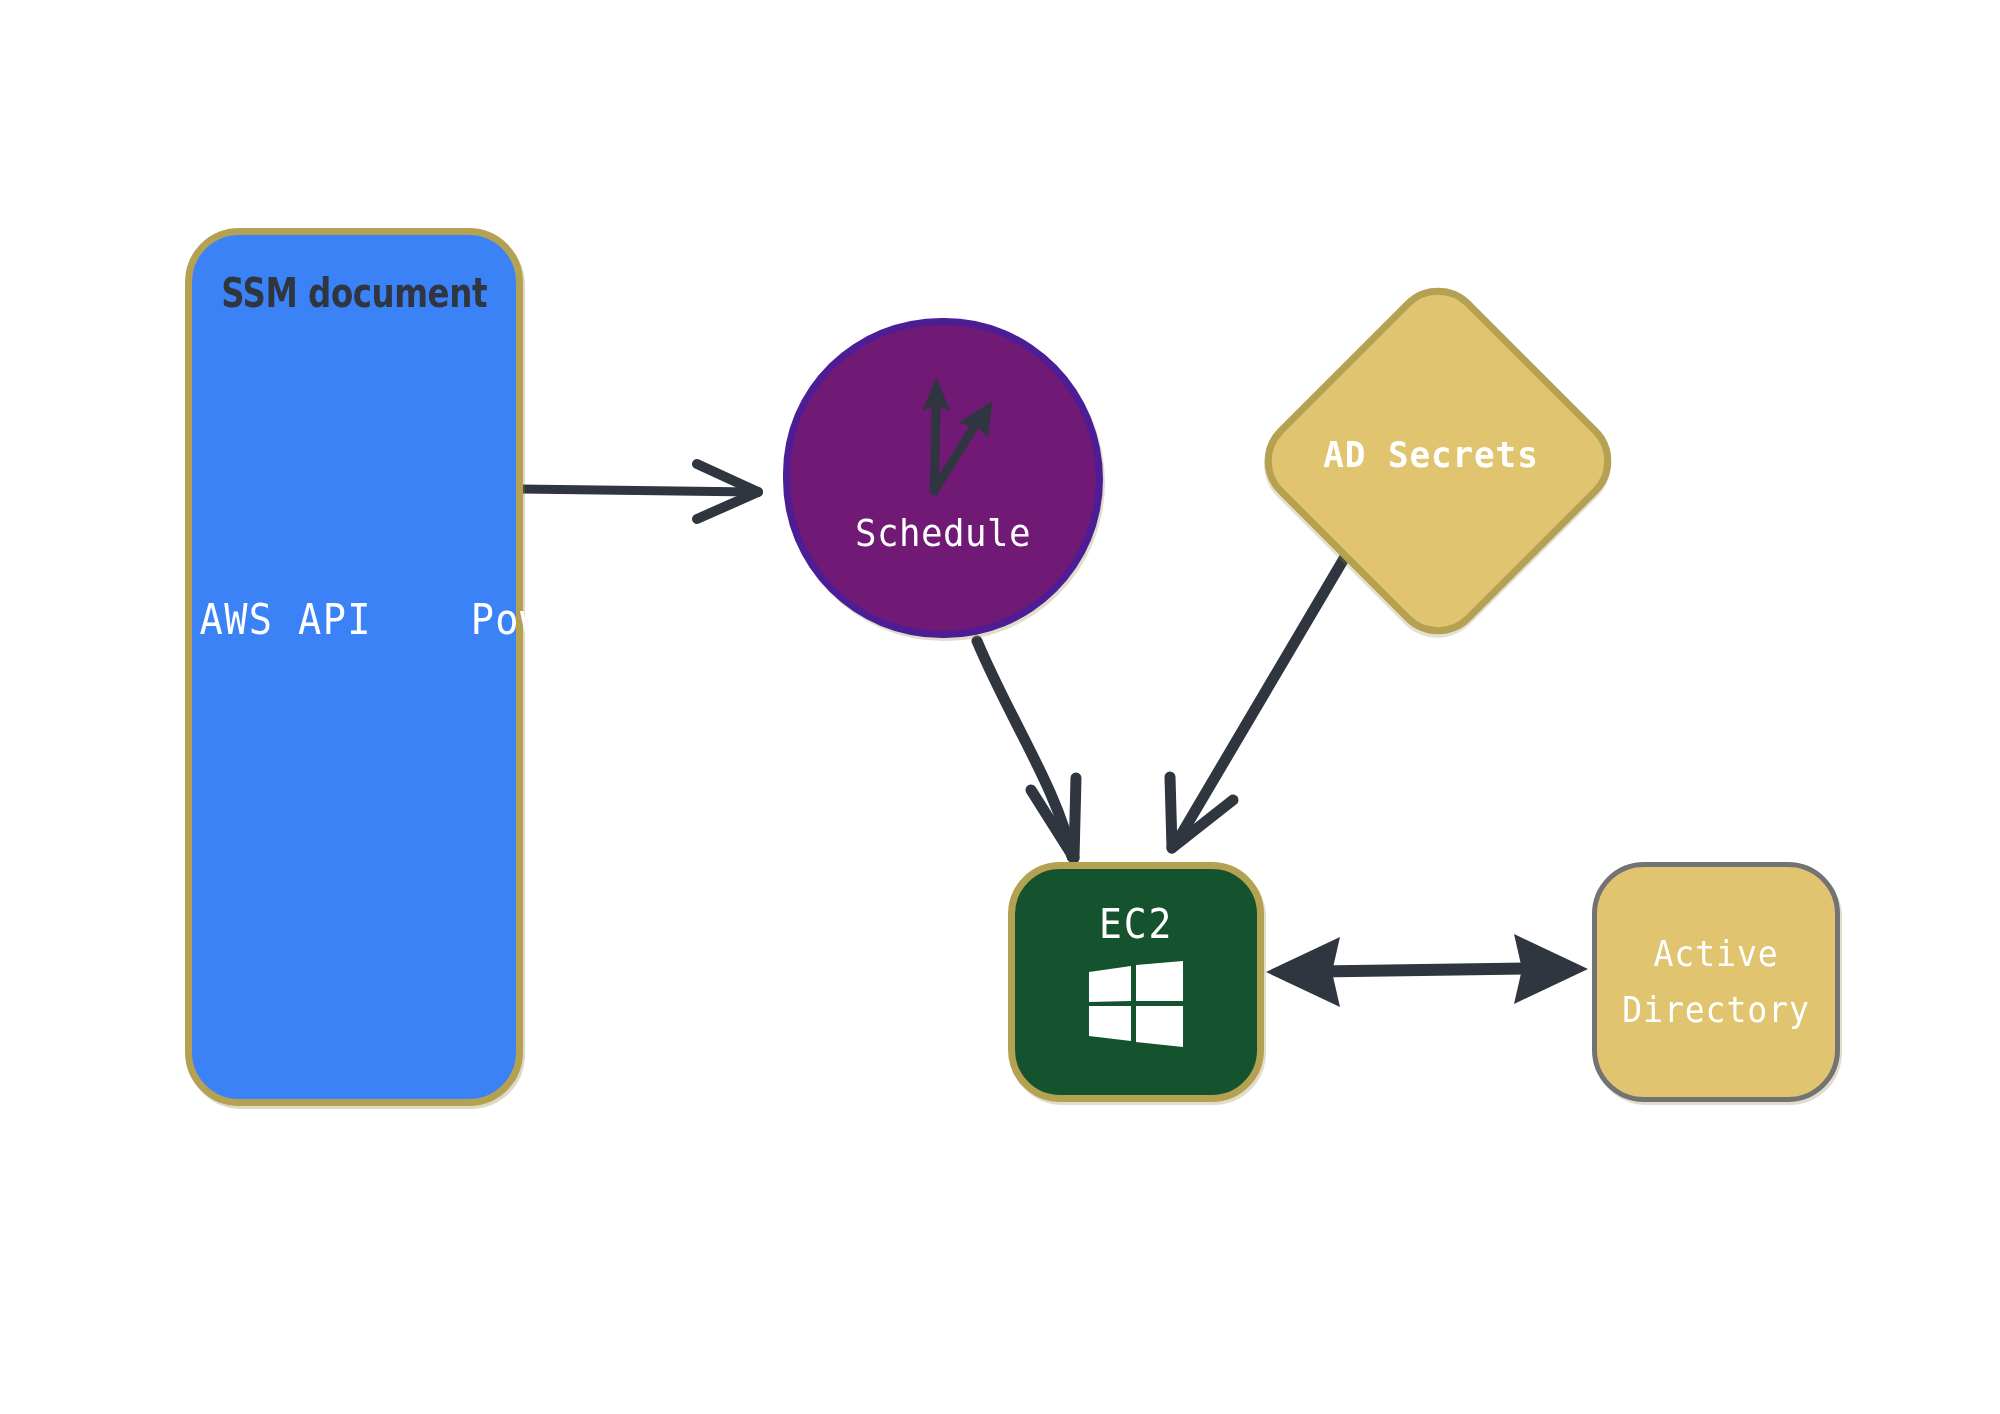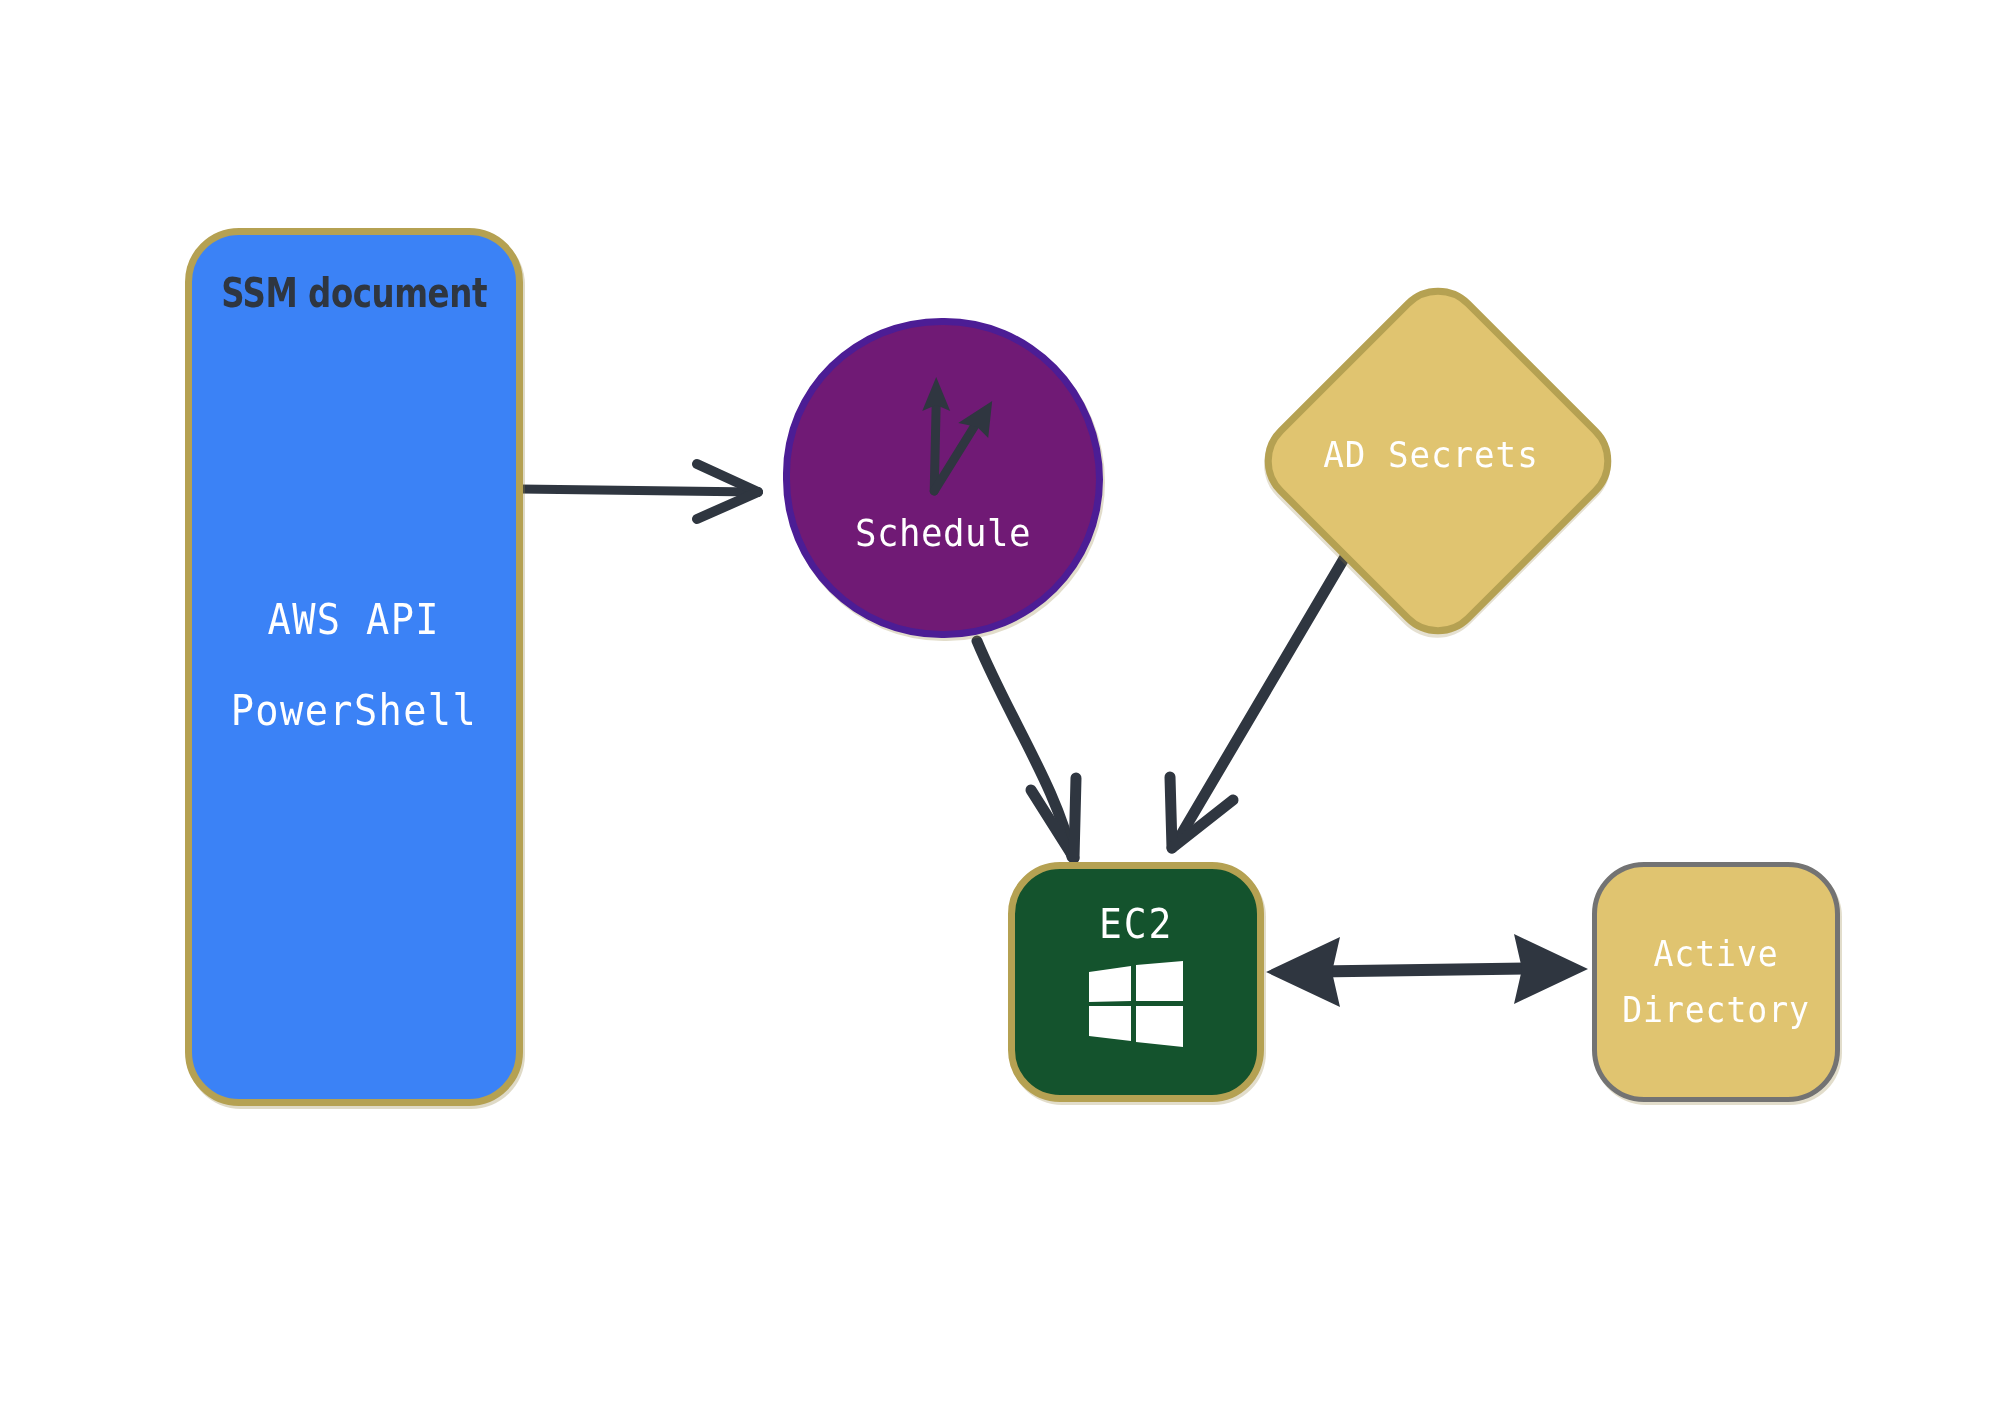--- a/index.html
+++ b/index.html
@@ -46,23 +46,22 @@
     font-size:41px;
     letter-spacing:-0.5px;
     transform:scaleX(.88);
     white-space:nowrap;
   }
   #ssm-body{
     position:absolute;
     left:0;right:0;
     top:360px;
     display:flex;
-    flex-direction:column;
-    align-items:center;
-    gap:42px;
+    flex-direction:row;
+    gap:80px;
   }
   .ssm-line{
     color:#ffffff;
     font-family:"DejaVu Sans Mono","Liberation Mono",monospace;
     font-size:42px;
     font-weight:400;
     letter-spacing:1.5px;
     white-space:nowrap;
     transform:scaleX(.92);
   }
@@ -90,21 +89,21 @@
     color:#ffffff;
     font-family:"DejaVu Sans Mono","Liberation Mono",monospace;
     font-size:38px;
     letter-spacing:.5px;
     transform:scaleX(.94);
   }
 
   
   #ad-secrets-node{
     left:1302px;top:325px;
-    width:258px;height:258px;
+    width:258px;height:258px;font-weight:bold;
   }
   #ad-secrets-shape{
     position:absolute;left:0;top:0;
     width:258px;height:258px;
     background:#e0c470;
     border:7px solid #b5a152;
     border-radius:46px;
     transform:rotate(45deg);
     box-shadow:2px 3px 0 rgba(150,132,70,.25);
   }

